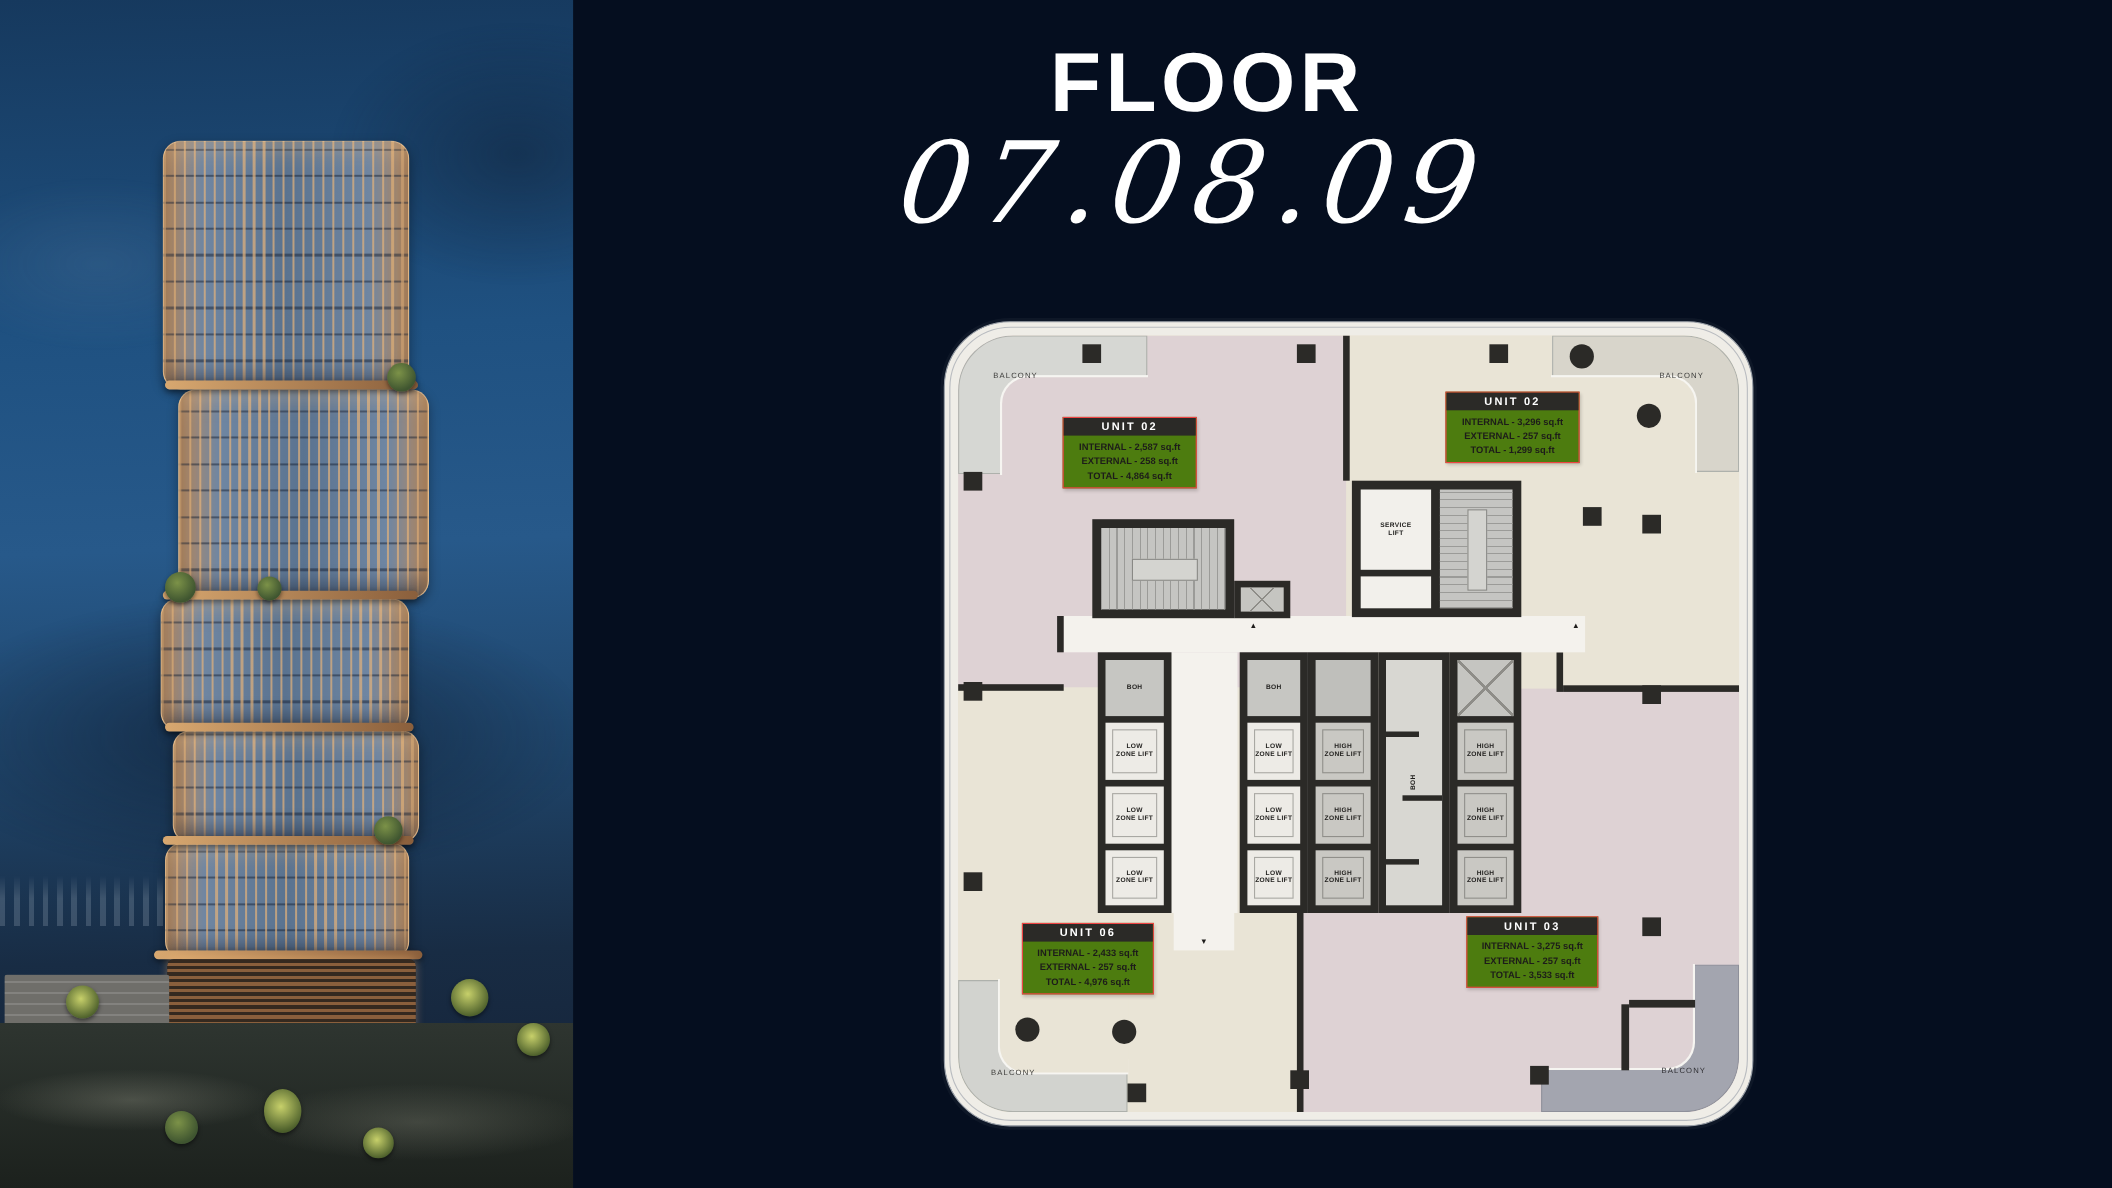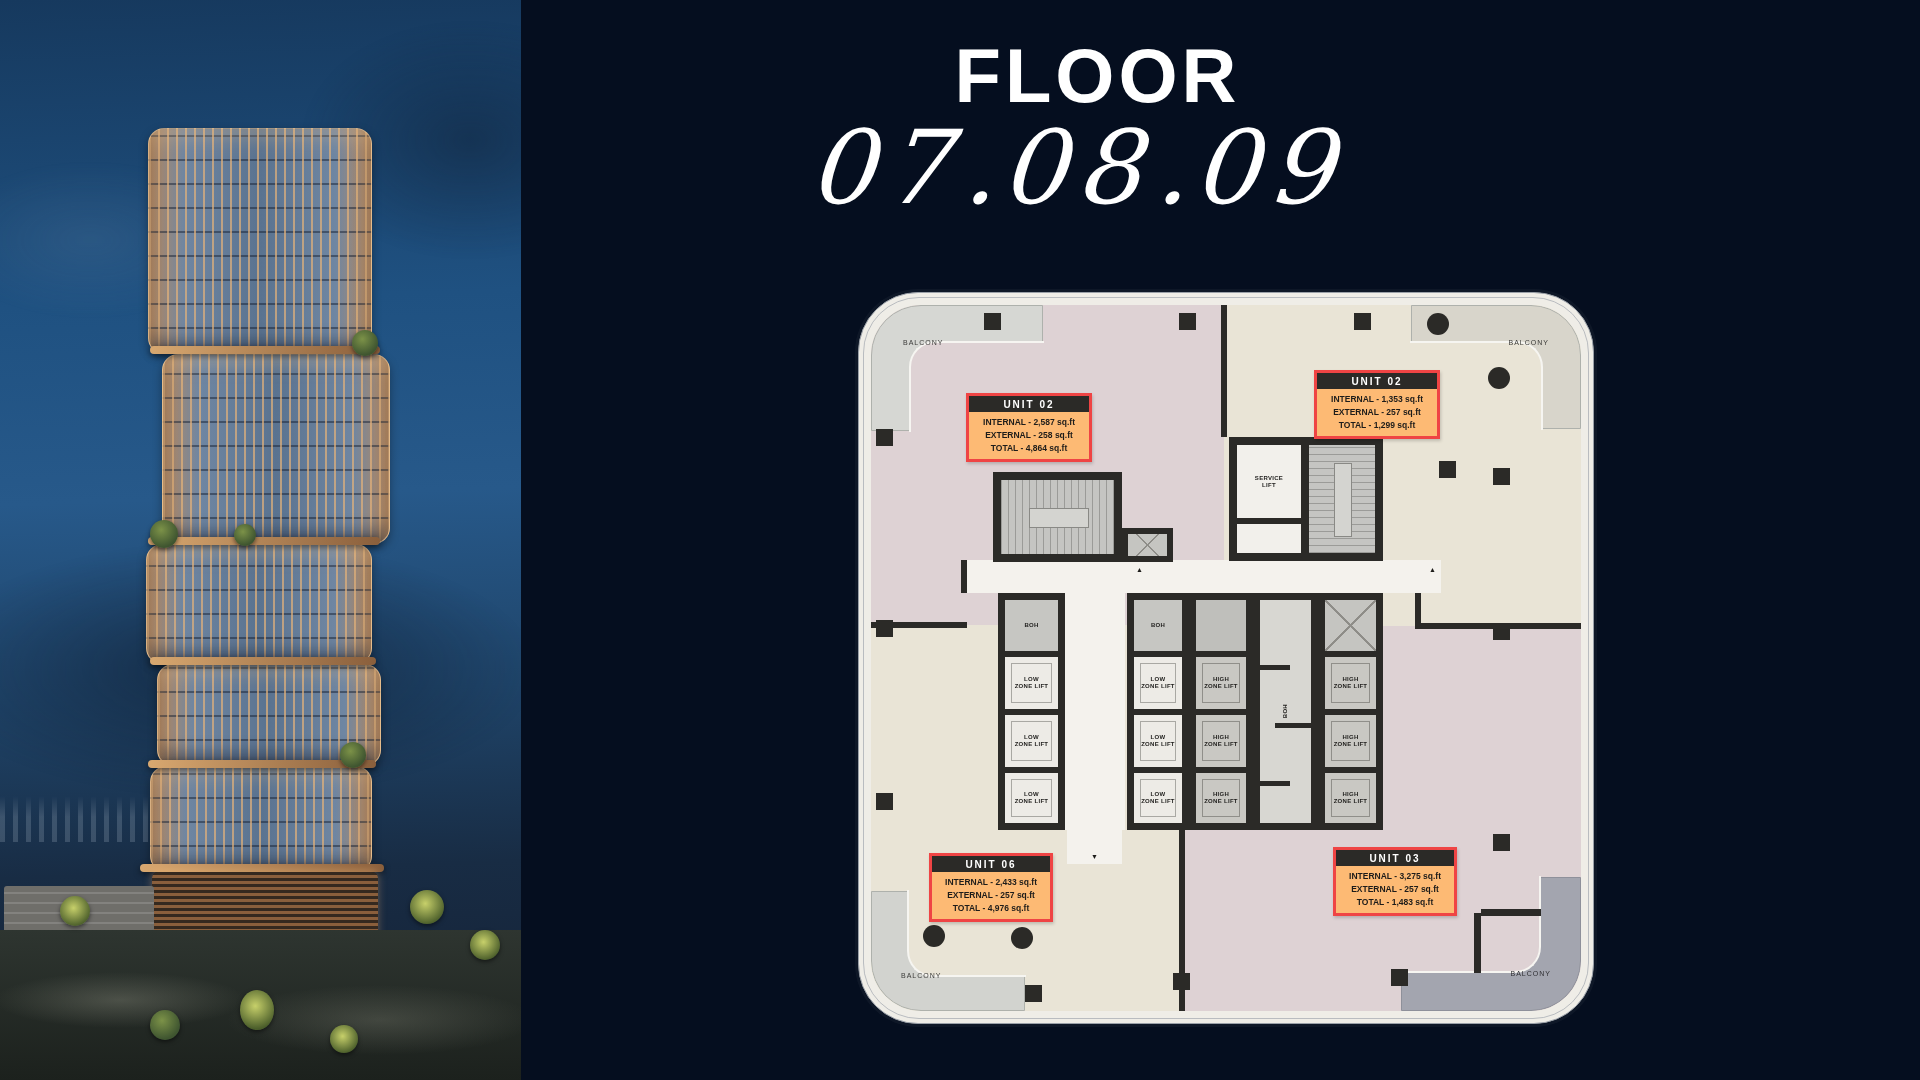--- a/index.html
+++ b/index.html
@@ -62,21 +62,21 @@
     linear-gradient(-45deg,transparent 48.5%,#8e8d88 48.5%,#8e8d88 51.5%,transparent 51.5%),#c5c5c1;}
   .stairh{background:repeating-linear-gradient(90deg,#9b9b98 0 1px,transparent 1px 7px),#c5c5c2;}
   .stairv{background:repeating-linear-gradient(0deg,#9b9b98 0 1px,transparent 1px 7px),#c5c5c2;}
   .landing{position:absolute;border:1px solid #898985;background:#d4d4d0;}
   .bohstrip-cell{background:#d8d7d2;}
   .vtext{writing-mode:vertical-rl;transform:rotate(180deg);}
   .balc{position:absolute;}
   .balc-label{position:absolute;font-size:7px;letter-spacing:1px;color:#3a3a38;font-weight:400;}
   .col{position:absolute;width:17px;height:17px;background:#2b2a27;}
   .col.round{border-radius:50%;width:22px;height:22px;}
-  .ubox{position:absolute;background:#fdba74;border:3px solid #ef4444;box-shadow:1px 2px 3px rgba(0,0,0,.18);margin-top:14px;}
+  .ubox{position:absolute;background:#4d7c0f;border:1px solid #ef4444;box-shadow:1px 2px 3px rgba(0,0,0,.18);}
   .ubox-h{background:#2b2a27;color:#fff;text-align:center;font-size:10px;font-weight:700;
     letter-spacing:2px;padding:3px 0 2px;}
   .ubox-b{padding:4px 4px 5px;text-align:center;font-size:8.5px;font-weight:700;color:#1d1c1a;line-height:1.5;}
   .arrow{position:absolute;font-size:7px;color:#1d1c1a;}
 </style>
 </head>
 <body>
 
 <div class="photo">
   <div class="cloud" style="left:-80px;top:540px;width:620px;height:260px;background:radial-gradient(ellipse,rgba(12,22,38,.55),transparent 70%);"></div>
@@ -248,31 +248,31 @@
       <div class="ubox-h">UNIT 02</div>
       <div class="ubox-b">
         <div>INTERNAL - 2,587 sq.ft</div>
         <div>EXTERNAL - 258 sq.ft</div>
         <div>TOTAL - 4,864 sq.ft</div>
       </div>
     </div>
     <div class="ubox" style="left:443px;top:51px;width:120px;">
       <div class="ubox-h">UNIT 02</div>
       <div class="ubox-b">
-        <div>INTERNAL - 1,353 sq.ft</div>
+        <div>INTERNAL - 3,296 sq.ft</div>
         <div>EXTERNAL - 257 sq.ft</div>
         <div>TOTAL - 1,299 sq.ft</div>
       </div>
     </div>
     <div class="ubox" style="left:462px;top:528px;width:118px;">
       <div class="ubox-h">UNIT 03</div>
       <div class="ubox-b">
         <div>INTERNAL - 3,275 sq.ft</div>
         <div>EXTERNAL - 257 sq.ft</div>
-        <div>TOTAL - 1,483 sq.ft</div>
+        <div>TOTAL - 3,533 sq.ft</div>
       </div>
     </div>
     <div class="ubox" style="left:58px;top:534px;width:118px;">
       <div class="ubox-h">UNIT 06</div>
       <div class="ubox-b">
         <div>INTERNAL - 2,433 sq.ft</div>
         <div>EXTERNAL - 257 sq.ft</div>
         <div>TOTAL - 4,976 sq.ft</div>
       </div>
     </div>

